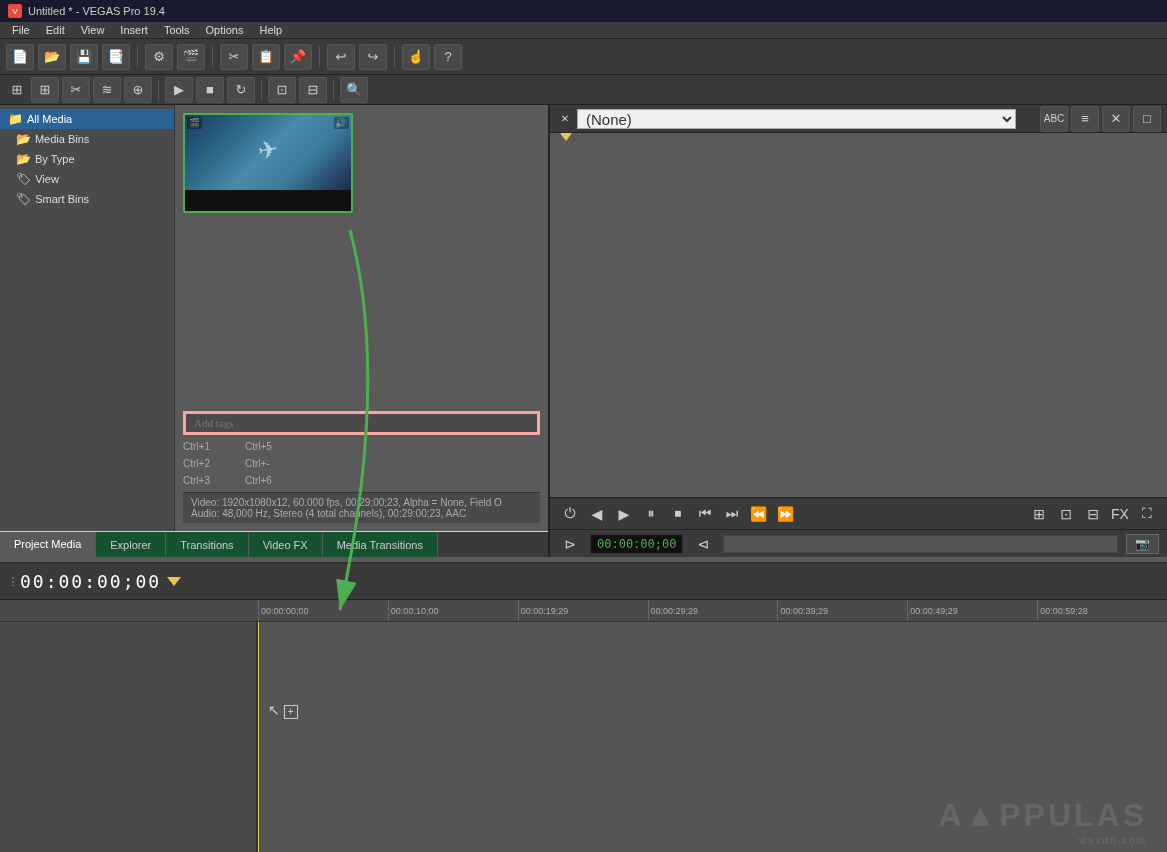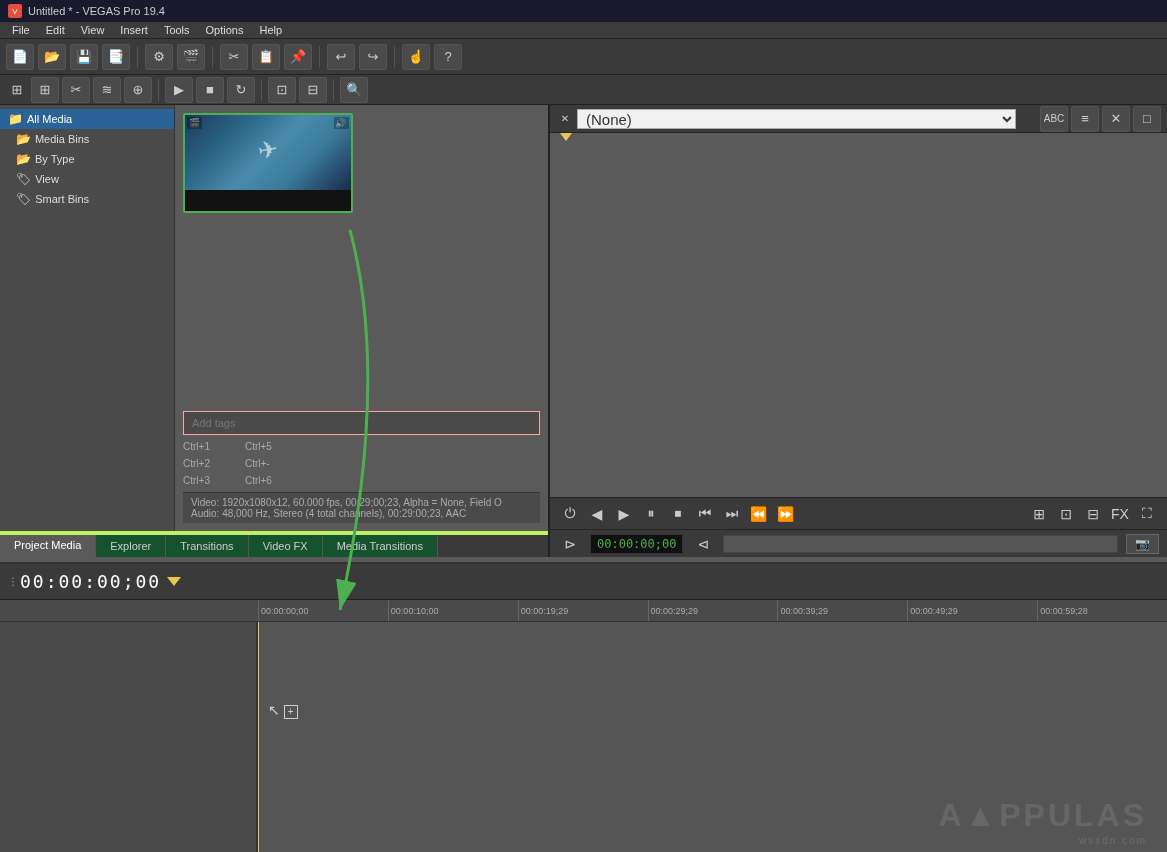--- a/index.html
+++ b/index.html
@@ -157,25 +157,26 @@
     .thumb-icon-sm { font-size: 9px; color: rgba(255,255,255,0.7); background: rgba(0,0,0,0.3); padding: 1px 2px; border-radius: 1px; }
     .thumb-black-bar {
       width: 100%;
       height: 25px;
       background: #111;
     }
 
     
     #tags-input {
       background: #4a4a4a;
-      border: 1px solid #fca5a5;
+      border: 3px solid #fca5a5;
       color: #aaa;
       padding: 4px 8px;
       font-size: 11px;
       height: 24px;
+      font-family: Liberation Serif, serif;
     }
 
     
     .shortcuts-row {
       display: flex;
       gap: 35px;
       font-size: 10px;
       color: #aaa;
     }
 
@@ -185,21 +186,21 @@
       padding: 4px 8px;
       font-size: 10px;
       color: #aaa;
       border-top: 1px solid #333;
     }
 
     
     #tab-bar {
       display: flex;
       background: #3a3a3a;
-      border-top: 4px solid #bef264;
+      border-top: 1px solid #bef264;
       height: 26px;
     }
     .tab {
       padding: 4px 14px;
       cursor: pointer;
       font-size: 11px;
       color: #ccc;
       border-right: 1px solid #555;
       display: flex;
       align-items: center;

